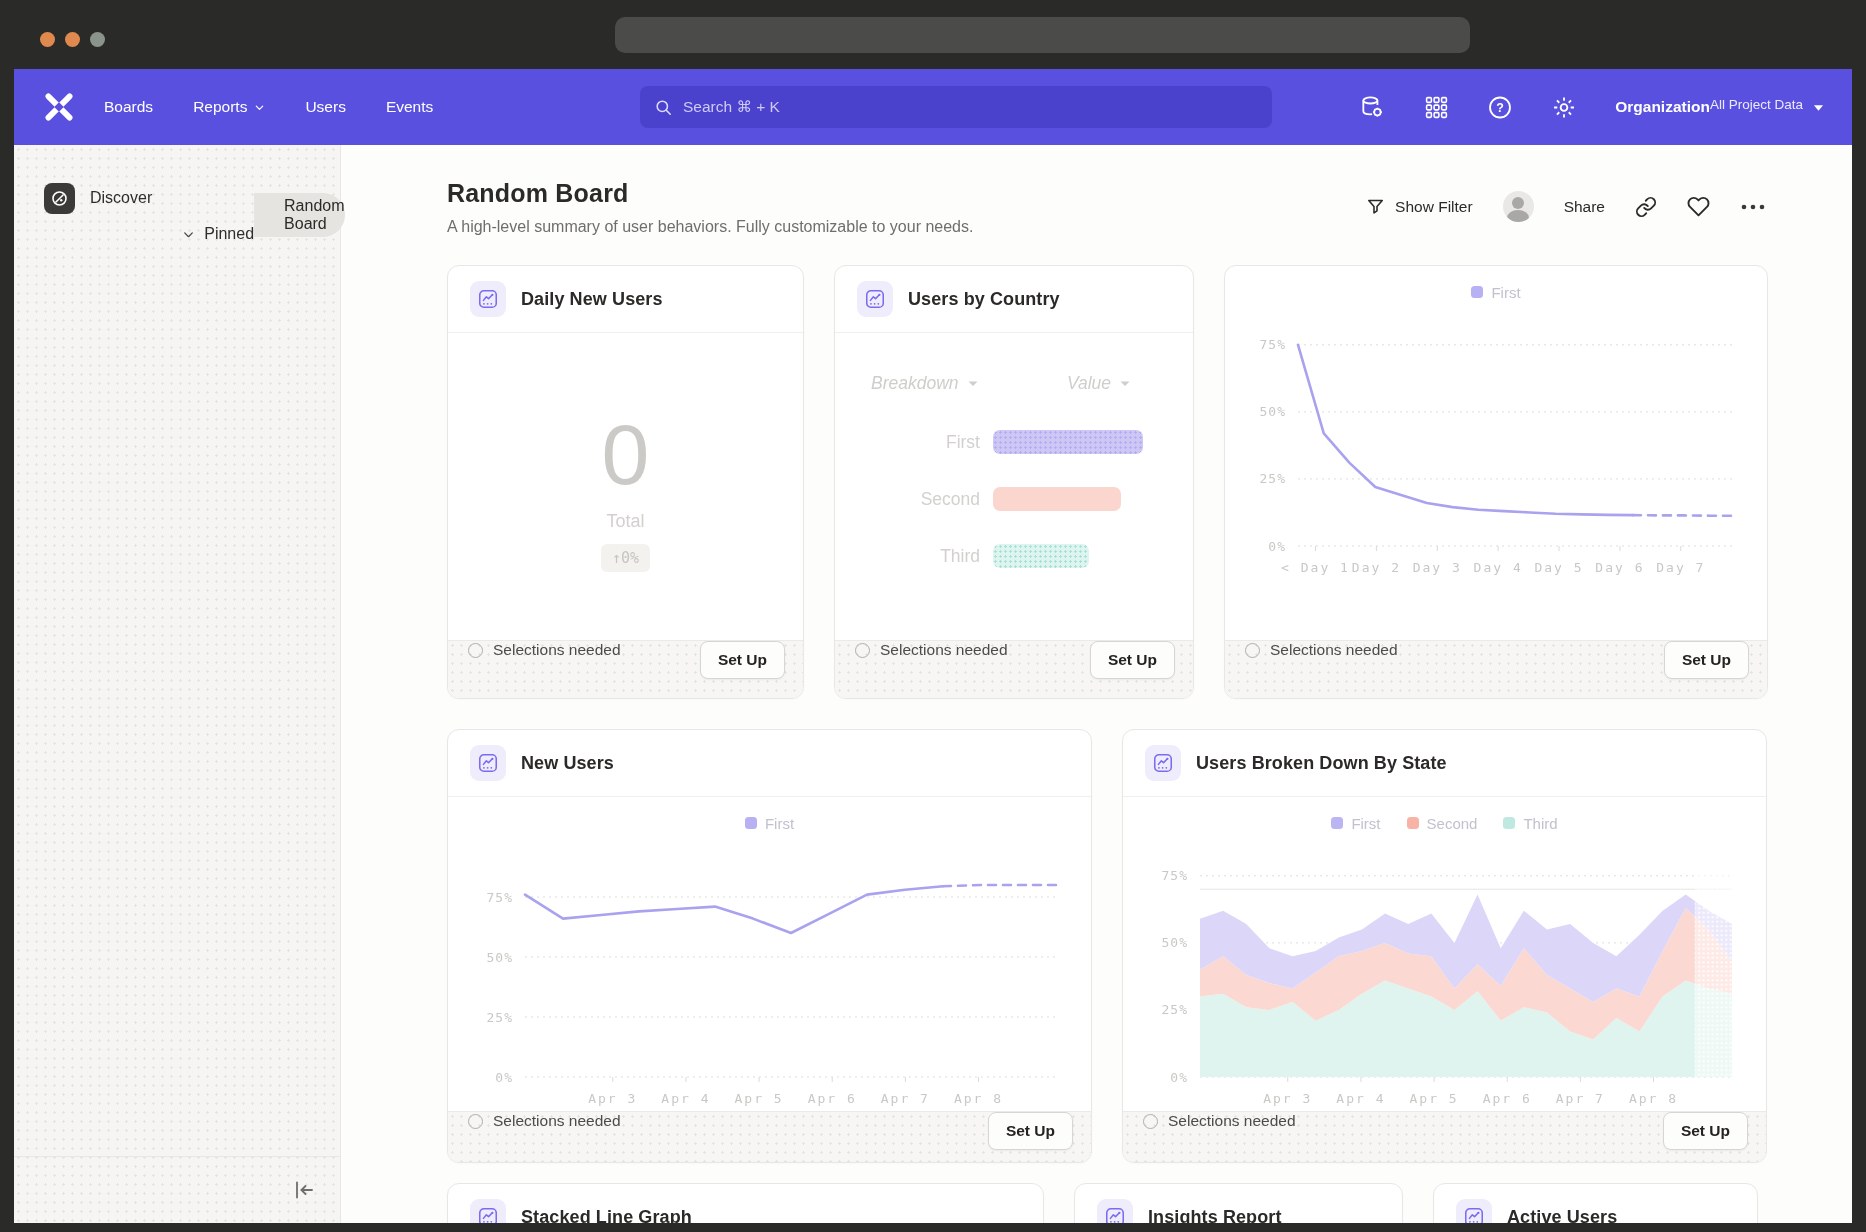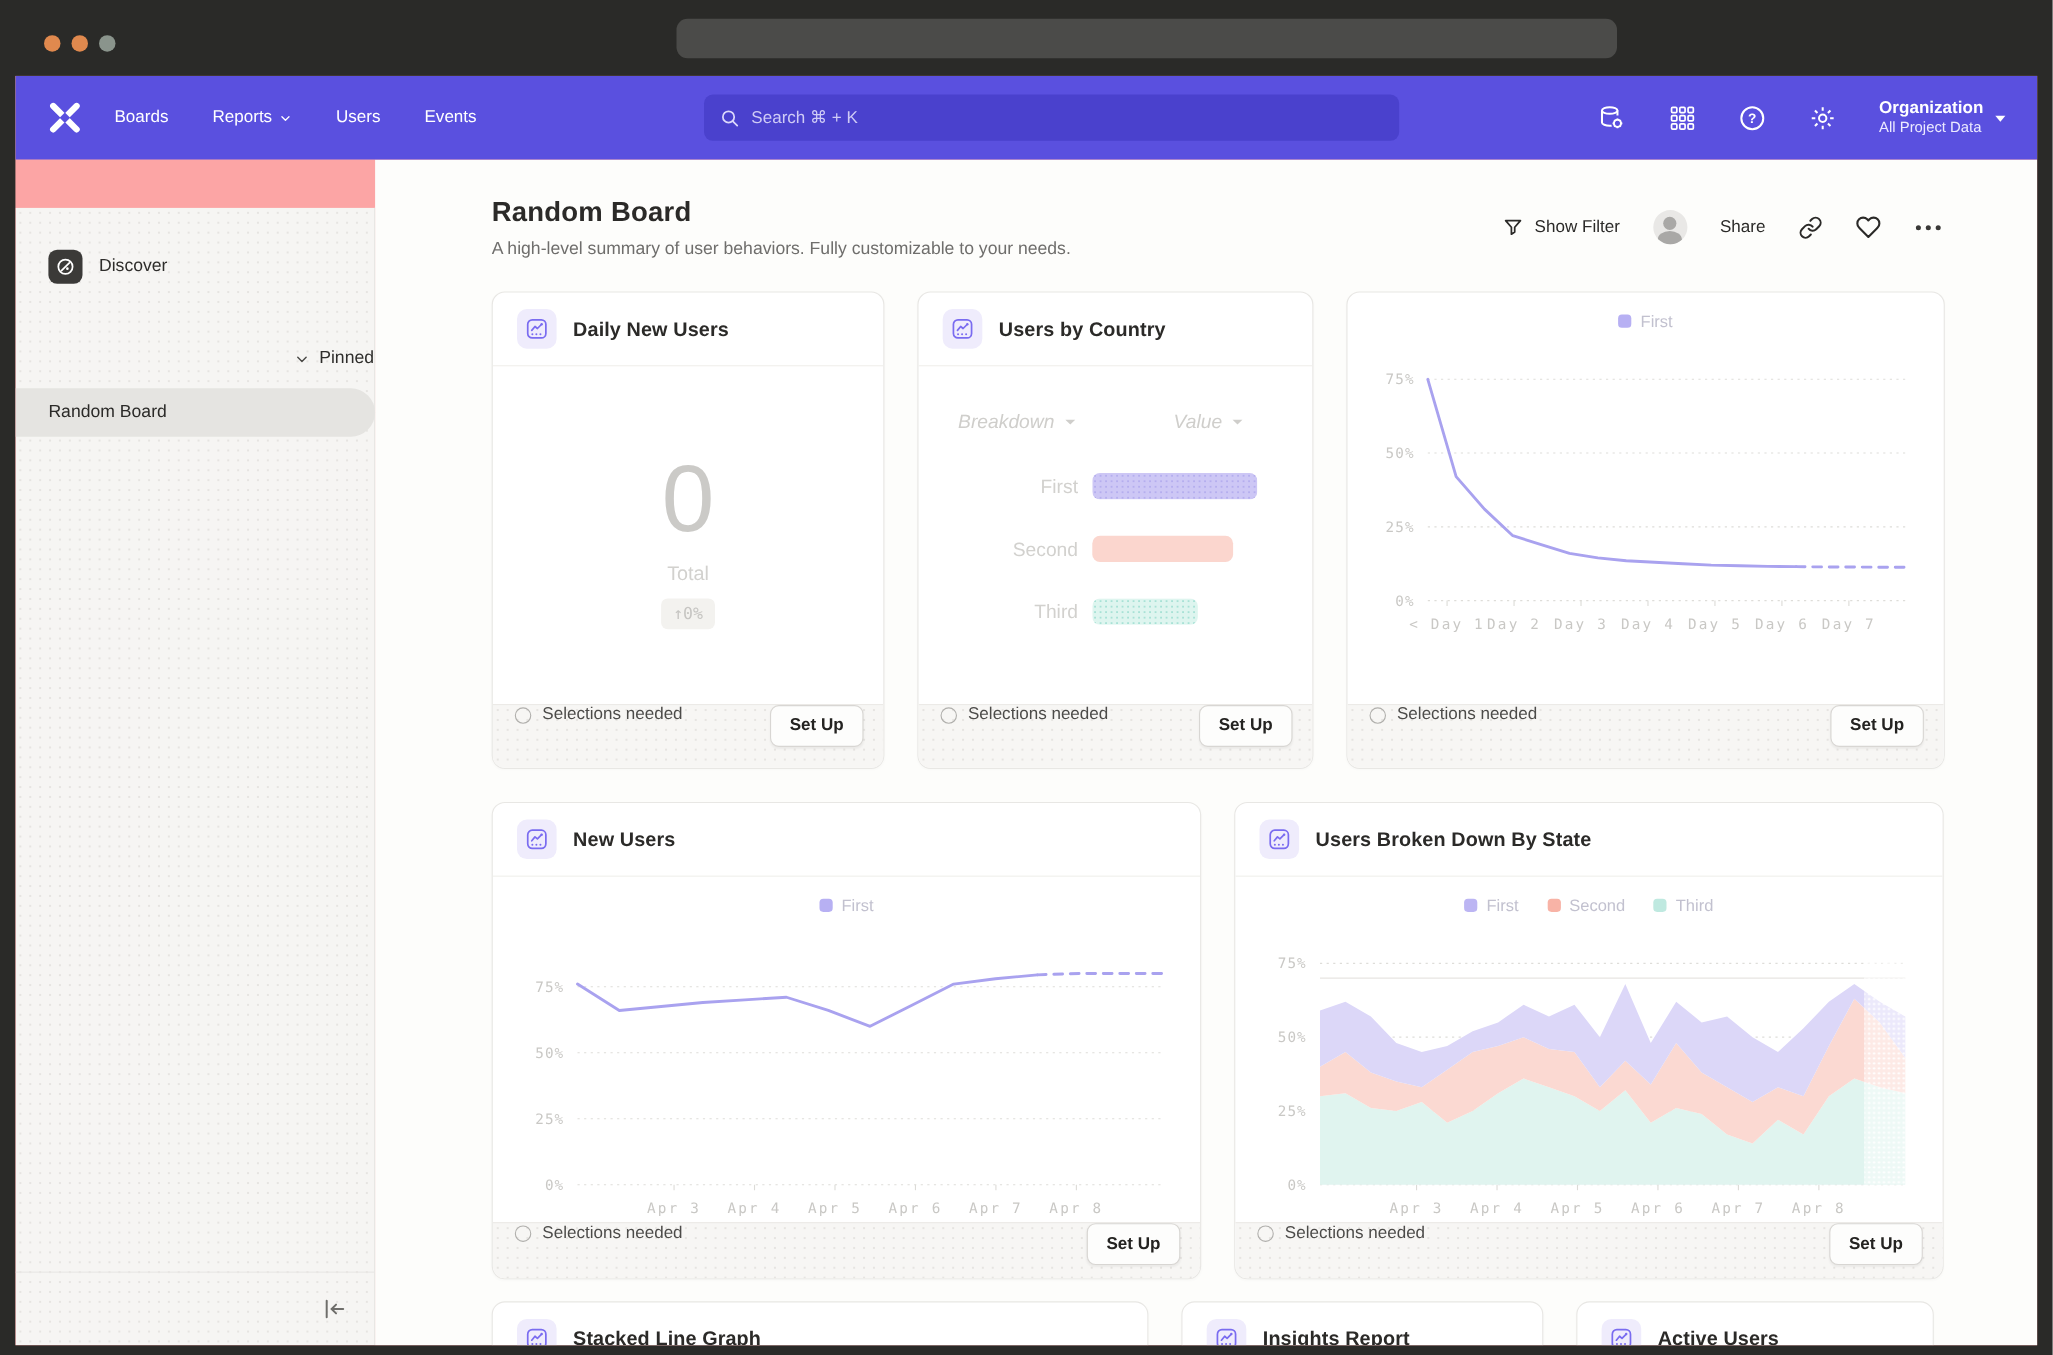--- a/index.html
+++ b/index.html
@@ -9,39 +9,39 @@
     font-family:"Liberation Sans",sans-serif;
     -webkit-font-smoothing:antialiased;
   }
   
   .titlebar{position:absolute;top:0;left:0;right:0;height:69px;}
   .traffic{position:absolute;left:40px;top:32px;display:flex;gap:10px;}
   .traffic .dot{width:15px;height:15px;border-radius:50%;}
   .dot.d1,.dot.d2{background:#e0894e;}
   .dot.d3{background:#8a948c;}
   .urlpill{position:absolute;left:615px;top:17px;width:855px;height:36px;border-radius:10px;background:#4b4b49;}
-  .appframe{position:absolute;left:14px;right:14px;top:69px;bottom:9px;background:#fca5a5;overflow:hidden;display:flex;flex-direction:column;}
+  .appframe{position:absolute;left:14px;right:14px;top:69px;bottom:9px;background:#86efac;overflow:hidden;display:flex;flex-direction:column;}
   
   .navbar{height:76px;min-height:76px;background:#5a50df;display:flex;align-items:center;padding:0 28px;position:relative;color:#fff;}
   .logo{width:34px;height:34px;display:flex;align-items:center;justify-content:center;margin-right:28px;}
   .nav-items{display:flex;align-items:center;gap:40px;}
   .nav-item{font-size:15.5px;font-weight:500;color:#fff;display:flex;align-items:center;gap:7px;cursor:default;}
   .searchbox{position:absolute;left:626px;top:17px;width:604px;height:42px;border-radius:8px;background:#4a41cd;display:flex;align-items:center;padding:0 14px;gap:10px;}
   .searchbox .ph{color:#cfcbf6;font-size:15.5px;}
   .search-input{position:absolute;inset:0;opacity:0;border:0;background:transparent;}
   .nav-right{position:absolute;right:28px;display:flex;align-items:center;gap:38px;}
   .nav-icon{width:26px;height:26px;display:flex;align-items:center;justify-content:center;}
   .org{display:flex;align-items:center;gap:10px;}
-  .org-txt{display:flex;flex-direction:column;line-height:1.25;}
+  .org-txt{display:flex;flex-direction:row;line-height:1.25;}
   .org-name{font-size:15.5px;font-weight:700;}
   .org-sub{font-size:13.5px;font-weight:400;color:#eceaff;}
   
   .mainrow{flex:1;display:flex;overflow:hidden;}
   .dotted{background-image:radial-gradient(circle,#e6e4e1 1px,transparent 1.2px);background-size:9px 9px;}
-  .sidebar{width:326px;min-width:326px;background-color:#f6f5f3;border-right:1px solid #e8e7e4;display:flex;flex-direction:column;padding-top:36px;position:relative;margin-top:44px;}
+  .sidebar{width:326px;min-width:326px;background-color:#f6f5f3;border-right:1px solid #e8e7e4;display:flex;flex-direction:row;padding-top:36px;position:relative;}
   .side-item{display:flex;align-items:center;gap:15px;padding:0 0 0 30px;height:34px;margin-bottom:14px;cursor:default;}
   .side-ic{width:31px;height:31px;border-radius:8px;display:flex;align-items:center;justify-content:center;}
   .side-ic.discover{background:#3b3a38;}
   .side-ic.newboard{background:#5a50df;}
   .side-label{font-size:16px;color:#2e2d2b;}
   .side-section{display:flex;align-items:center;gap:9px;padding-left:30px;height:30px;margin-top:38px;font-size:16px;font-weight:500;color:#2e2d2b;justify-content:flex-end;}
   .side-pill{margin-top:12px;height:44px;width:297px;background:#e5e4e1;border-radius:0 22px 22px 0;display:flex;align-items:center;padding-left:30px;font-size:16px;color:#2b2a28;}
   .side-footer{position:absolute;left:0;right:0;bottom:0;height:66px;border-top:1px solid #e8e7e4;display:flex;align-items:center;justify-content:flex-end;padding-right:24px;}
   .content{flex:1;overflow:hidden;padding:34px 86px 0 106px;background:#fdfdfb;}
   .board-header{display:flex;justify-content:space-between;align-items:flex-start;}

